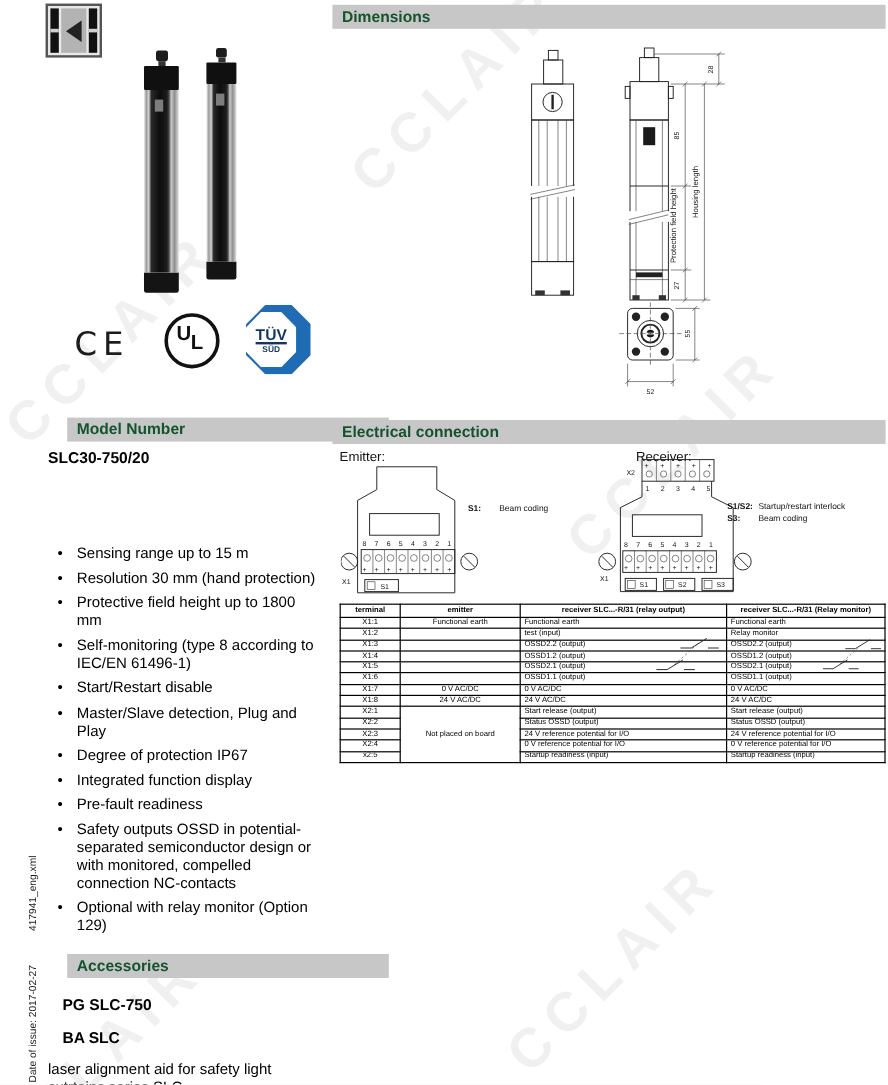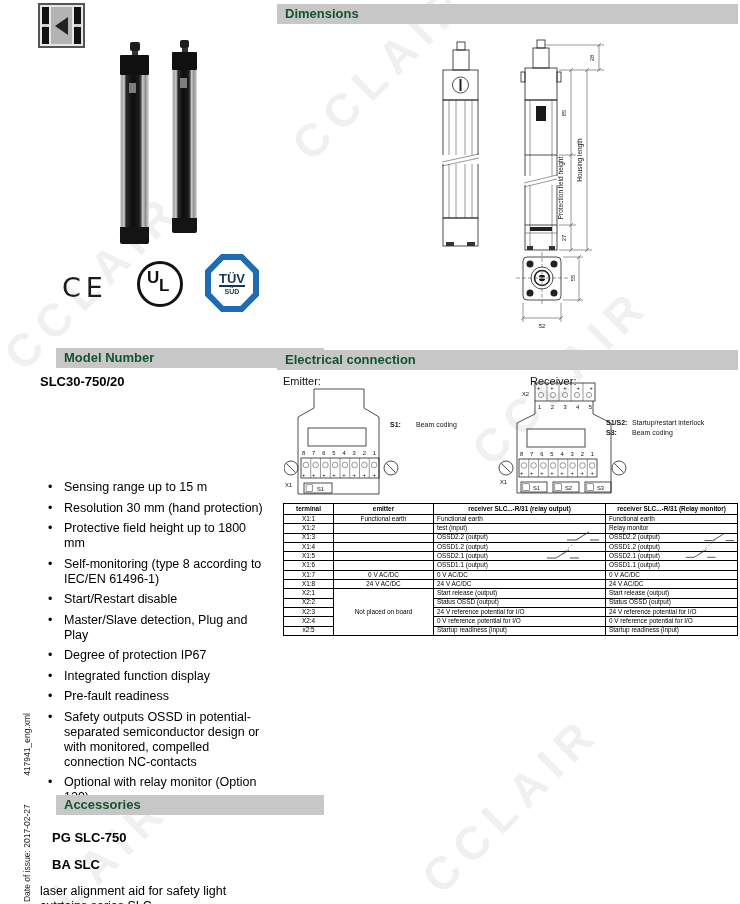--- a/index.html
+++ b/index.html
@@ -14,21 +14,21 @@
   
   .sec-h{position:absolute;background:#c7c7c7;color:#14532d;font-weight:bold;font-size:13px;
          padding:3px 8px;box-sizing:border-box;height:20px;line-height:14px;}
   .sec-h.left{left:56px;width:268px;}
   .sec-h.right{left:277px;width:461px;}
 
   
   .model-name{position:absolute;left:40px;top:374px;font-size:13px;font-weight:bold;}
   .model-desc{position:absolute;left:40px;top:394px;width:226px;font-size:12.5px;line-height:1.25;}
 
-  .features-list{position:absolute;left:40px;top:480px;width:230px;margin:0;padding:0;list-style:none;}
+  .features-list{position:absolute;left:40px;top:454px;width:230px;margin:0;padding:0;list-style:none;}
   .features-list li{position:relative;padding-left:24px;font-size:12.5px;line-height:15px;margin-bottom:5.5px;}
   .features-list li::before{content:"\2022";position:absolute;left:8px;top:0;}
 
   .acc-name{font-size:13px;font-weight:bold;margin:12px;}
   .acc-desc{font-size:12.5px;line-height:1.22;margin:0 0 9px 0;}
   .acc-block{position:absolute;left:40px;top:818px;width:228px;}
 
   
   .sidebar{position:absolute;left:22px;bottom:2px;writing-mode:vertical-rl;transform:rotate(180deg);
            font-size:8.5px;color:#222;white-space:nowrap;}
@@ -54,21 +54,21 @@
   .tower .foot{height:17px;background:#141414;border-radius:0 0 2px 2px;}
 
   
   .ce{position:absolute;left:62px;top:272px;font-size:27px;letter-spacing:5px;color:#1c1c1c;
       font-family:"DejaVu Sans",sans-serif;}
   .ul{position:absolute;left:137px;top:261px;width:40px;height:40px;border:3px solid #111;border-radius:50%;}
   .ul .u{position:absolute;left:7px;top:4px;font-size:17px;font-weight:bold;color:#111;}
   .ul .l{position:absolute;left:19px;top:12px;font-size:17px;font-weight:bold;color:#111;}
   .tuv{position:absolute;left:205px;top:254px;width:54px;height:58px;
        clip-path:polygon(30% 0,70% 0,100% 28%,100% 72%,70% 100%,30% 100%,0 72%,0 28%);
-       background:#1f6cb5;display:flex;align-items:center;justify-content:center;}
+       background:#1f6cb5;display:flex;align-items:center;}
   .tuv .inner{width:42px;height:46px;background:#fff;
        clip-path:polygon(30% 0,70% 0,100% 28%,100% 72%,70% 100%,30% 100%,0 72%,0 28%);
        display:flex;flex-direction:column;align-items:center;justify-content:center;}
   .tuv .t1{font-size:13px;font-weight:bold;color:#13365e;border-bottom:2px solid #13365e;line-height:1;}
   .tuv .t2{font-size:7px;font-weight:bold;color:#13365e;margin-top:1px;}
 
   
   .elec-label{position:absolute;font-size:11px;color:#111;}
   .note{position:absolute;font-size:7px;color:#111;line-height:1.45;}
   .note .row{display:flex;}

